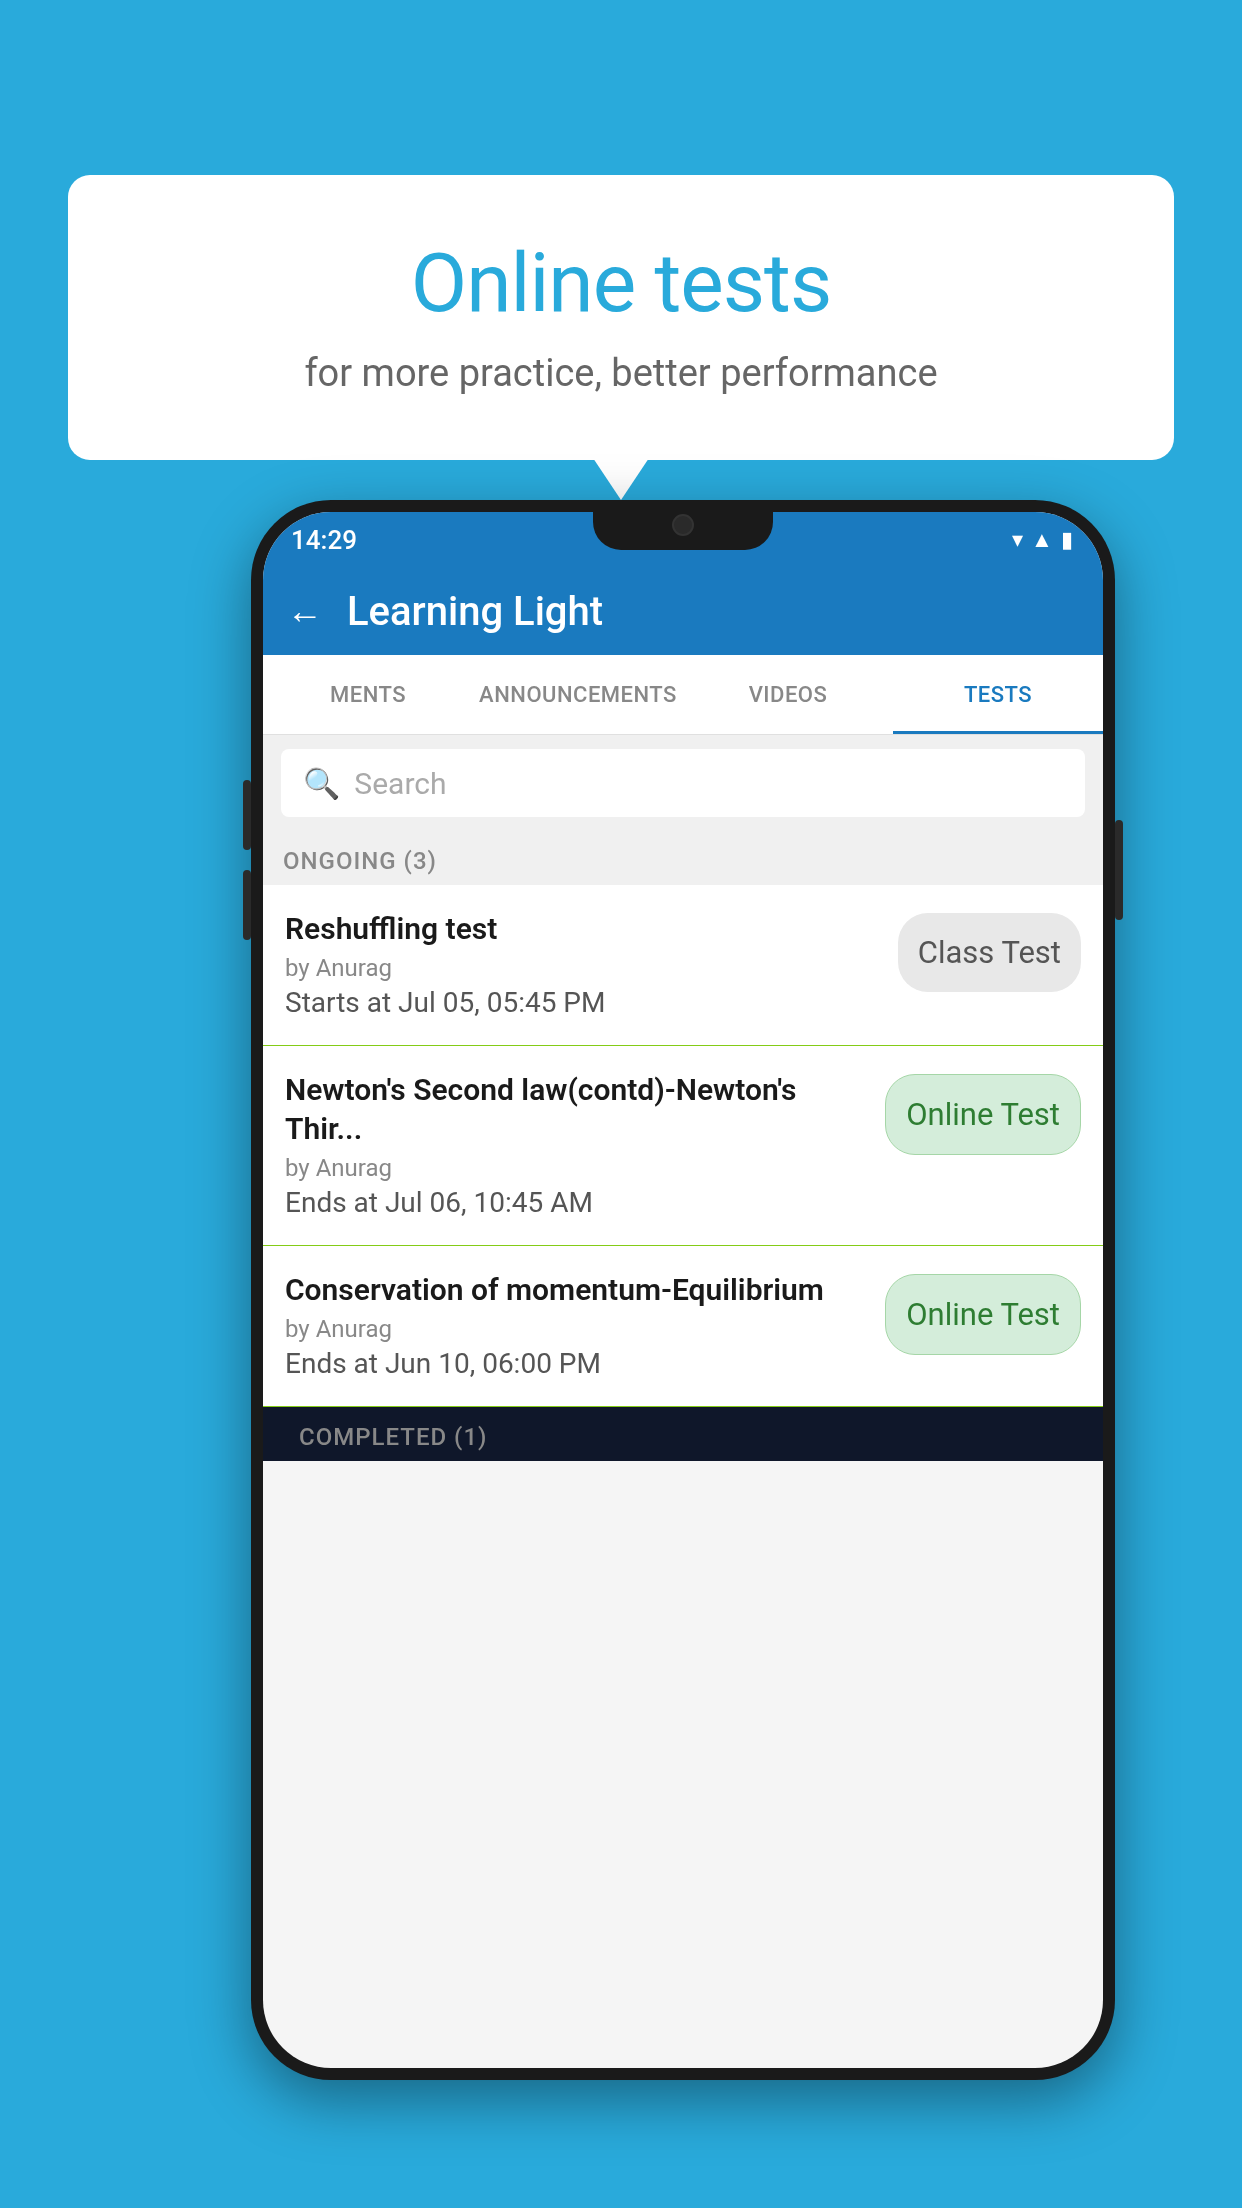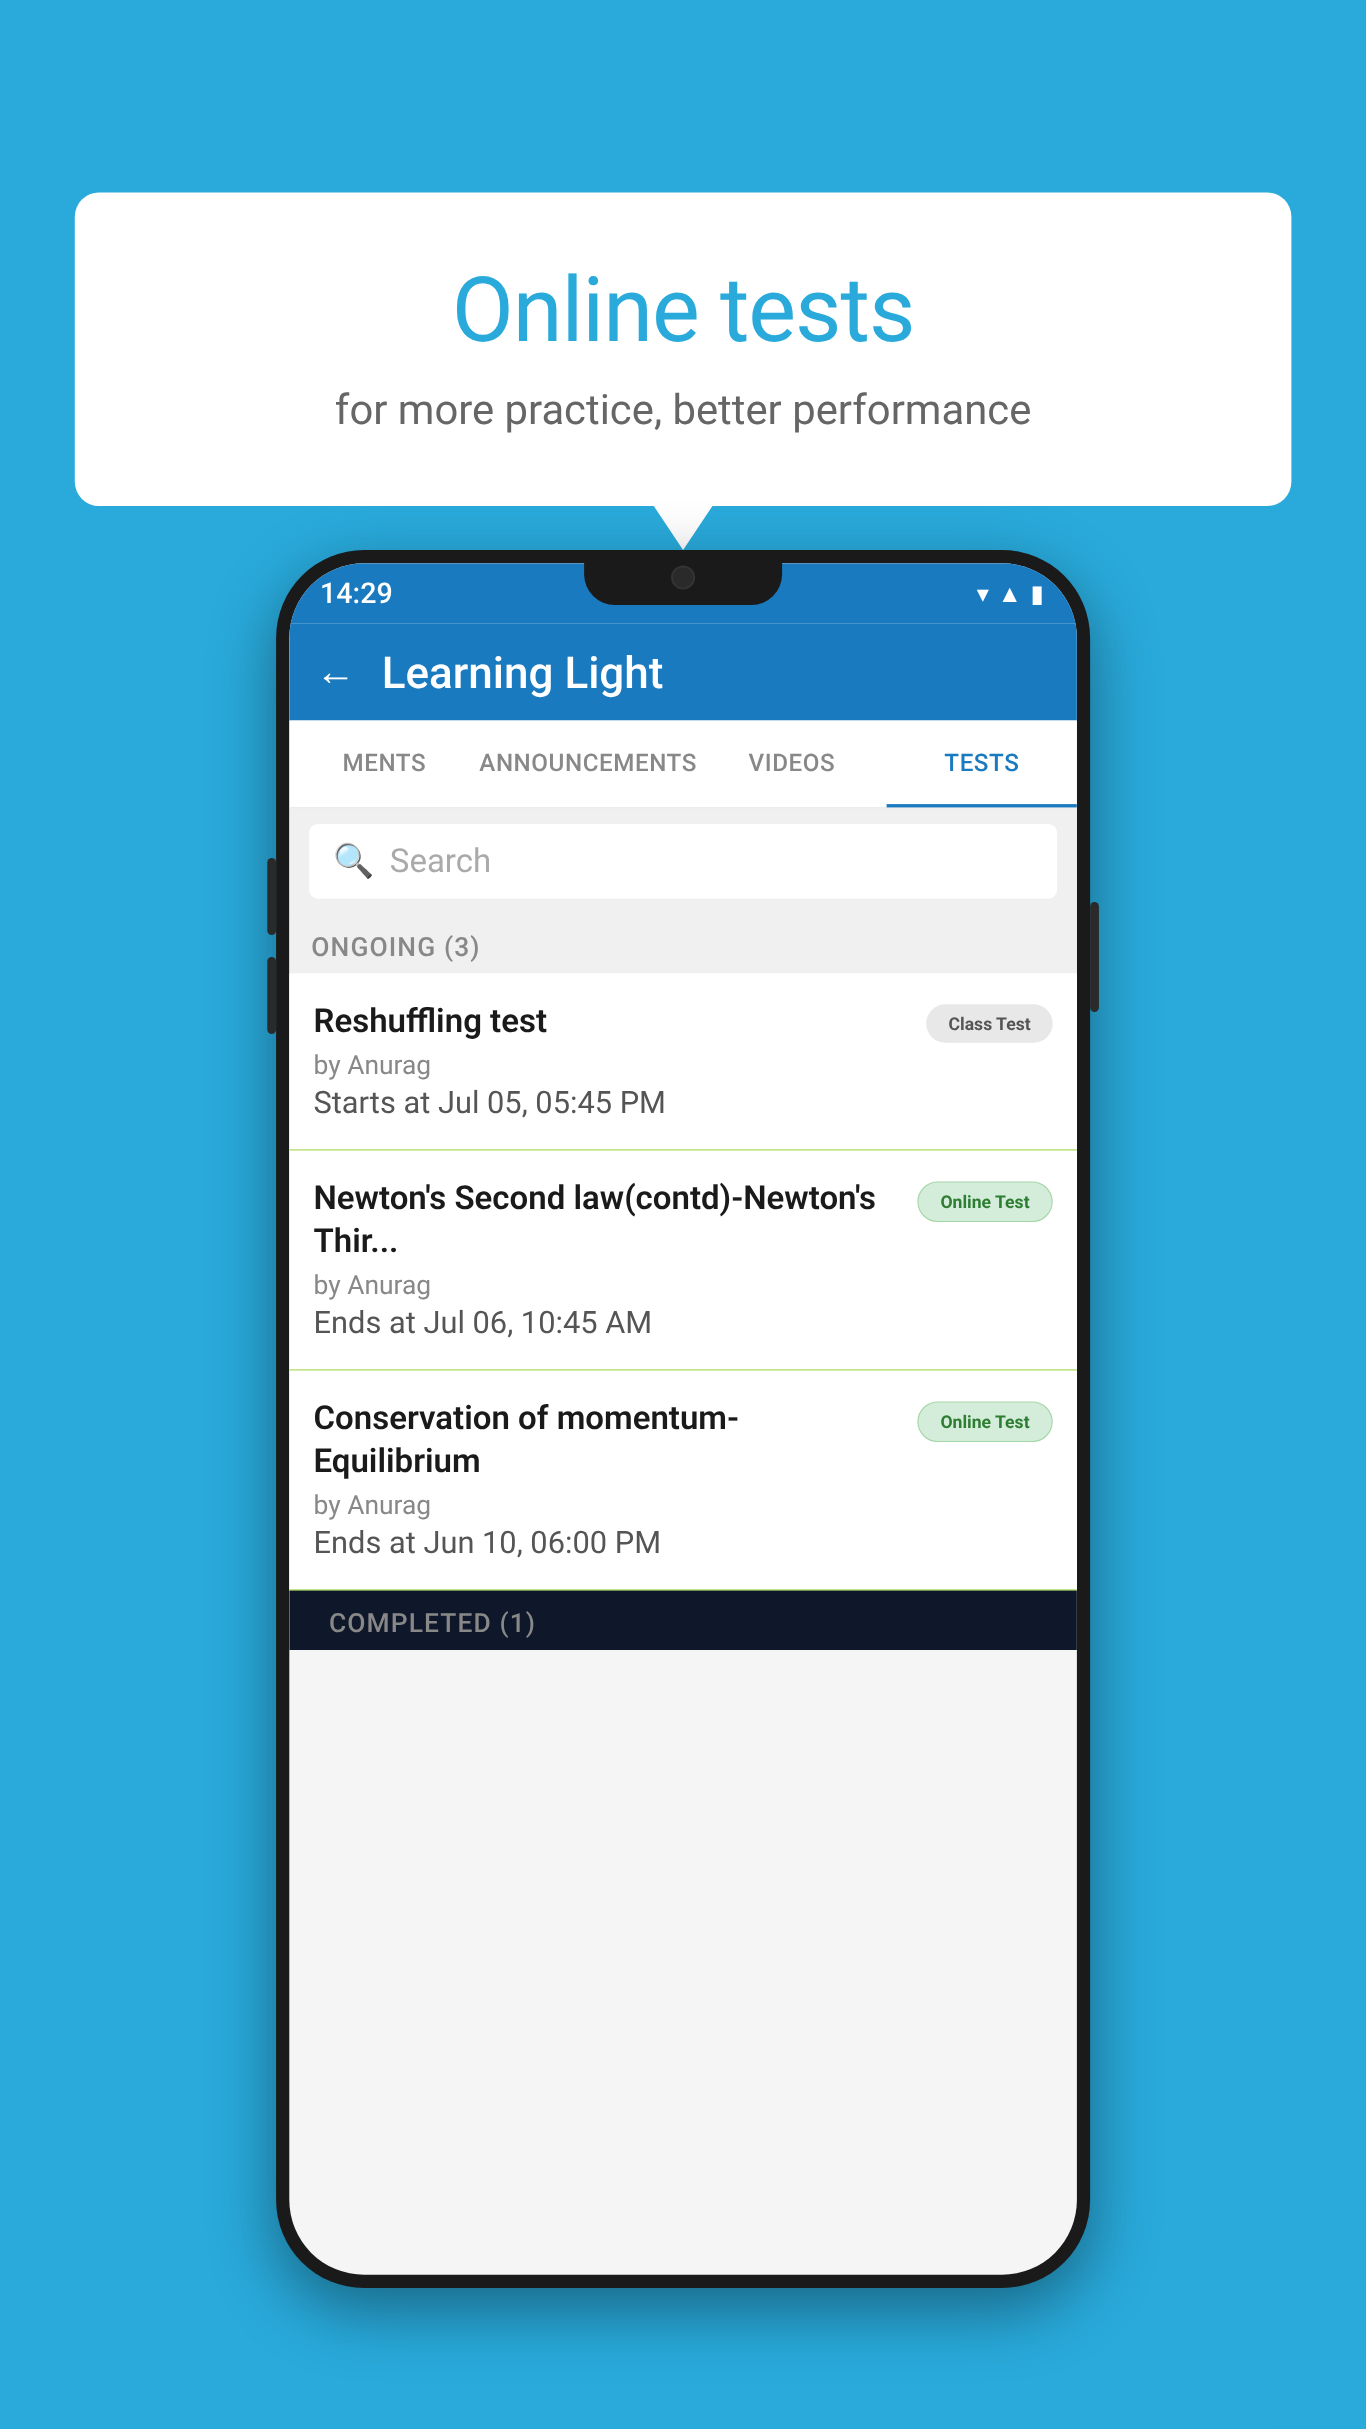--- a/index.html
+++ b/index.html
@@ -70,21 +70,21 @@
       transform: translateX(-50%);
       width: 740px;
     }
 
     
     .phone-frame {
       background: #1a1a1a;
       border-radius: 80px;
       padding: 0;
       position: relative;
-      width: 740px;
+      width: 864px;
       height: 1580px;
       box-shadow: 0 20px 60px rgba(0,0,0,0.4);
     }
 
     
     .phone-notch {
       position: absolute;
       top: 0;
       left: 50%;
       transform: translateX(-50%);
@@ -276,23 +276,23 @@
       margin-bottom: 4px;
     }
 
     .test-time {
       font-size: 28px;
       color: #555;
     }
 
     .test-badge {
       border-radius: 30px;
-      padding: 8px 20px;
-      font-size: 16px;
-      font-weight: 700;
+      padding: 21px 20px;
+      font-size: 31px;
+      font-weight: 400;
       white-space: nowrap;
       margin-top: 4px;
       flex-shrink: 0;
     }
 
     .badge-class {
       background: #e8e8e8;
       color: #555;
     }
 

